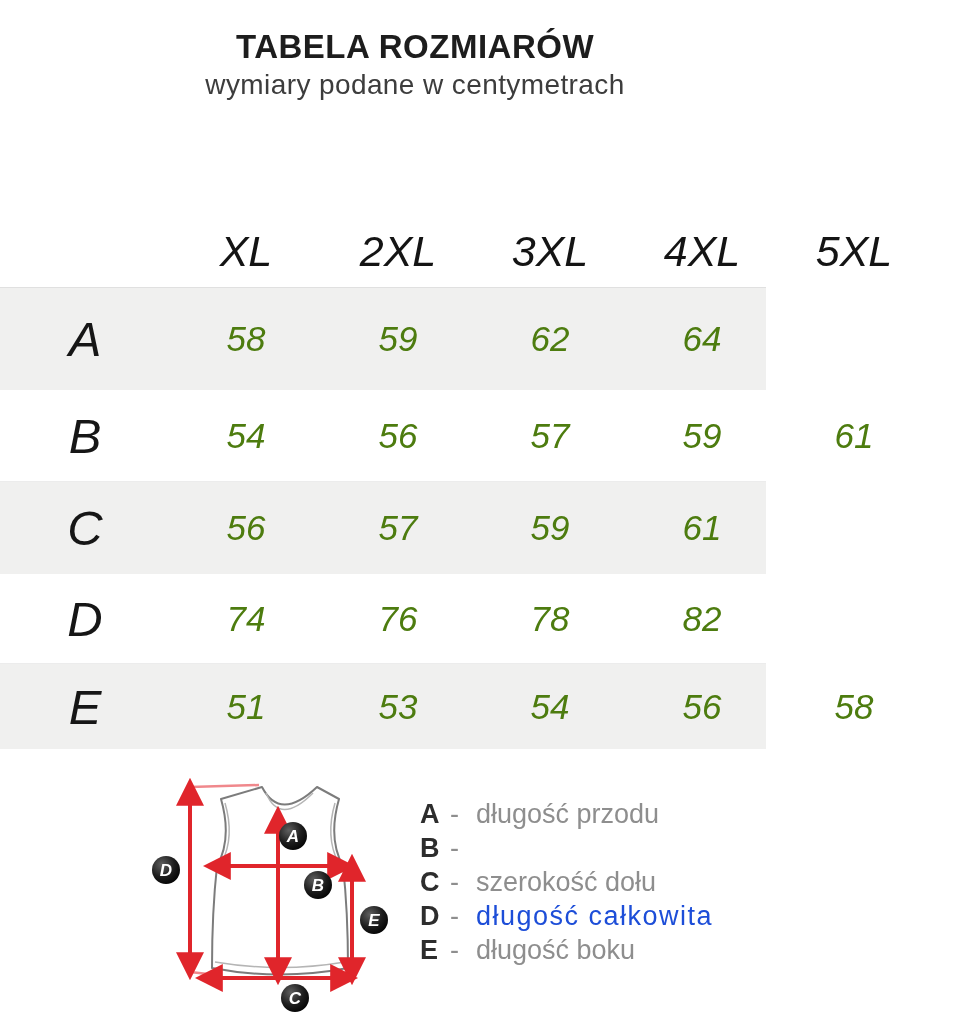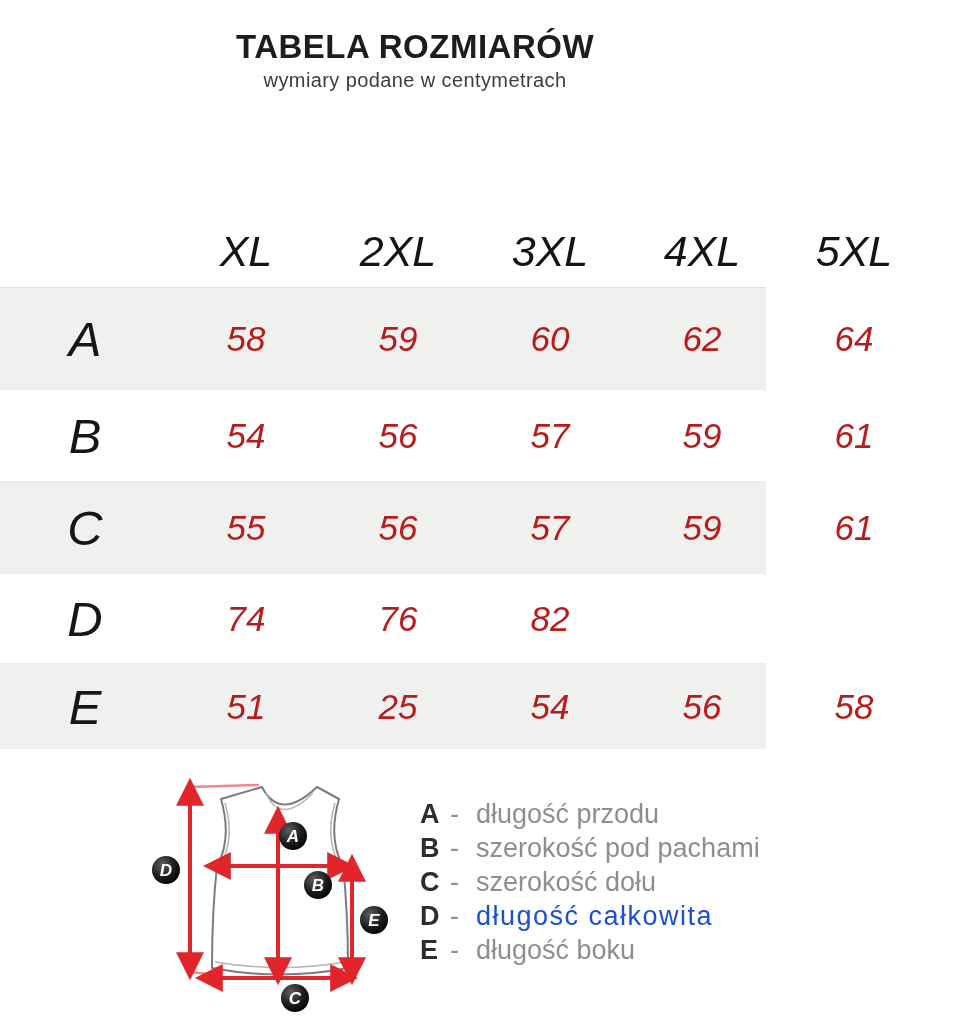--- a/index.html
+++ b/index.html
@@ -7,39 +7,39 @@
     width:953px;height:1035px;position:relative;background:#ffffff;
     font-family:"Liberation Sans",sans-serif;overflow:hidden;
   }
   
   .header{position:absolute;top:28px;left:0;width:830px;text-align:center;}
   .title{
     font-size:33px;font-weight:700;color:#1d1d1d;letter-spacing:0.5px;
     font-family:"Liberation Sans",sans-serif;
   }
   .subtitle{
-    font-size:20px;font-weight:400;color:#3d3d3d;margin-top:3px;letter-spacing:0.4px;
+    font-size:28px;font-weight:400;color:#3d3d3d;margin-top:3px;letter-spacing:0.4px;
   }
   
   .size-table{position:absolute;top:215px;left:0;width:766px;font-style:italic;}
   .trow{
     display:grid;
     grid-template-columns:170px 152px 152px 152px 152px 152px;
     align-items:center;
   }
   .thead{height:72px;}
   .thead .cell{font-size:43px;color:#141414;}
   .band{background:#f0f0ef;}
   .row-a{height:102px;border-top:1px solid #e0e0e0;}
   .row-b{height:91px;}
   .row-c{height:92px;border-top:1px solid #ececec;}
   .row-d{height:89px;}
   .row-e{height:85px;border-top:1px solid #ececec;}
   .label-cell{font-size:49px;color:#161616;text-align:center;font-weight:400;}
-  .cell{font-size:35px;color:#b91c1c;text-align:center;font-weight:400;}
+  .cell{font-size:35px;color:#4d7c0f;text-align:center;font-weight:400;}
   
   .legend{position:absolute;left:420px;top:797px;}
   .legend-line{
     display:flex;align-items:baseline;font-size:27px;line-height:34px;white-space:nowrap;
   }
   .legend-letter{color:#2d2d2d;font-weight:700;width:30px;}
   .legend-dash{color:#8e8e8e;width:26px;text-align:left;}
   .legend-text{color:#8e8e8e;}
   .legend-text-alt{color:#1d4ed8;letter-spacing:1.5px;}
   
@@ -64,54 +64,53 @@
     <div class="cell">2XL</div>
     <div class="cell">3XL</div>
     <div class="cell">4XL</div>
     <div class="cell">5XL</div>
   </div>
 
   <div class="trow row-a band">
     <div class="label-cell">A</div>
     <div class="cell">58</div>
     <div class="cell">59</div>
-    <div class="cell">60</div>
     <div class="cell">62</div>
     <div class="cell">64</div>
   </div>
 
   <div class="trow row-b">
     <div class="label-cell">B</div>
     <div class="cell">54</div>
     <div class="cell">56</div>
     <div class="cell">57</div>
     <div class="cell">59</div>
     <div class="cell">61</div>
   </div>
 
   <div class="trow row-c band">
     <div class="label-cell">C</div>
-    <div class="cell">55</div>
     <div class="cell">56</div>
     <div class="cell">57</div>
     <div class="cell">59</div>
     <div class="cell">61</div>
   </div>
 
   <div class="trow row-d">
     <div class="label-cell">D</div>
     <div class="cell">74</div>
     <div class="cell">76</div>
+    <div class="cell">78</div>
     <div class="cell">82</div>
   </div>
 
   <div class="trow row-e band">
     <div class="label-cell">E</div>
     <div class="cell">51</div>
-    <div class="cell">25</div>
+    <div class="cell">53</div>
     <div class="cell">54</div>
     <div class="cell">56</div>
     <div class="cell">58</div>
   </div>
 </div>
 
 <div class="diagram">
   <svg viewBox="0 0 270 262" width="270" height="262">
     <defs>
       <radialGradient id="badgeGrad" cx="35%" cy="30%" r="80%">
@@ -164,21 +163,20 @@
 
 <div class="legend">
   <div class="legend-line">
     <span class="legend-letter">A</span>
     <span class="legend-dash">-</span>
     <span class="legend-text">długość przodu</span>
   </div>
   <div class="legend-line">
     <span class="legend-letter">B</span>
     <span class="legend-dash">-</span>
-    <span class="legend-text">szerokość pod pachami</span>
   </div>
   <div class="legend-line">
     <span class="legend-letter">C</span>
     <span class="legend-dash">-</span>
     <span class="legend-text">szerokość dołu</span>
   </div>
   <div class="legend-line">
     <span class="legend-letter">D</span>
     <span class="legend-dash">-</span>
     <span class="legend-text legend-text-alt">długość całkowita</span>

